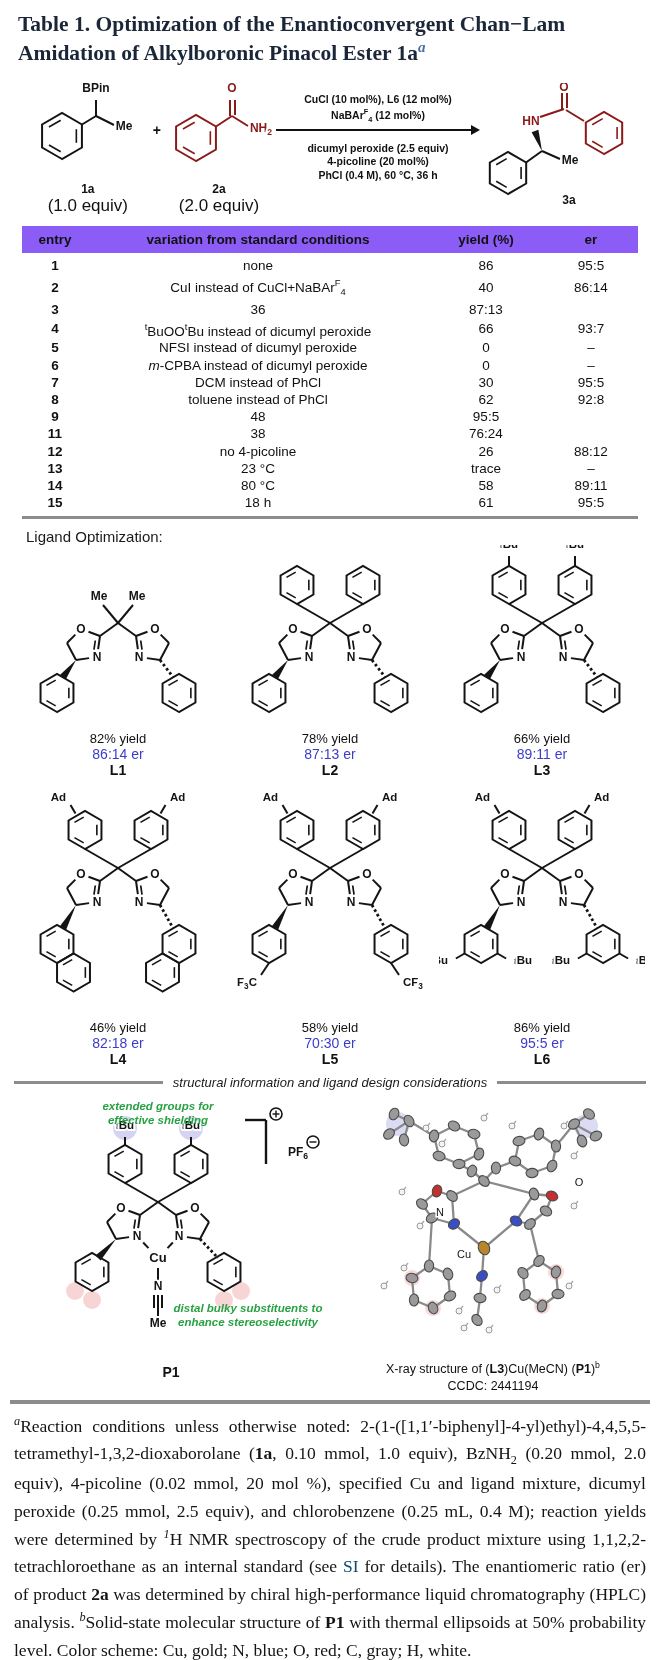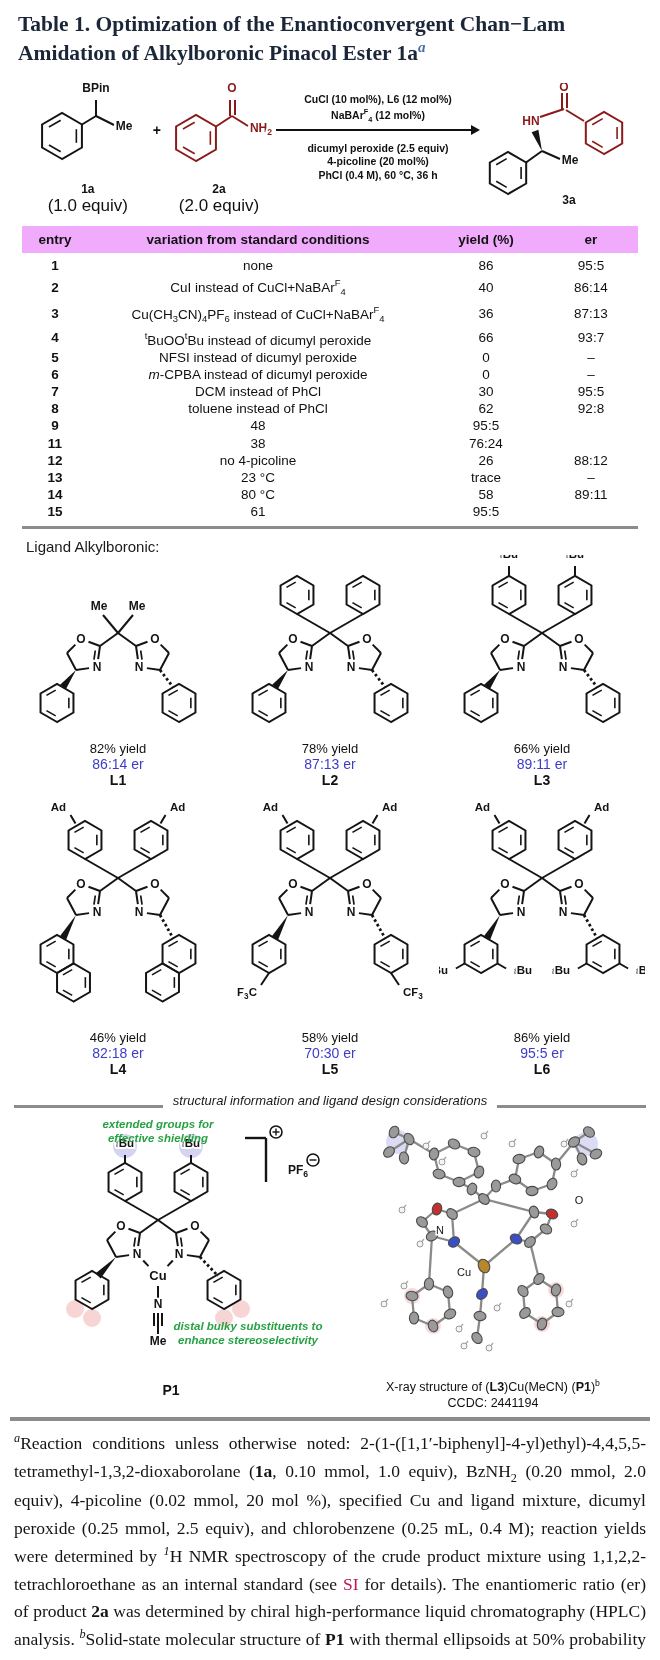--- a/index.html
+++ b/index.html
@@ -13,49 +13,49 @@
   .scheme{display:flex;align-items:center;justify-content:flex-end;padding:2px 2px 0 2px;}
   .mol{display:flex;flex-direction:column;align-items:center;}
   .mlabel{font-size:12px;font-weight:bold;margin-top:-14px;}
   .mequiv{font-size:17px;}
   .plus{font-size:14px;font-weight:bold;margin:0 1px 30px 1px;}
   .cond{width:204px;text-align:center;font-size:10.5px;font-weight:bold;line-height:1.3;margin-bottom:14px;}
   .cond .below{margin-top:2px;}
   
   .dtable{margin:10px 22px 0 22px;}
   .thead,.trow{display:grid;grid-template-columns:66px 340px 116px 94px;align-items:center;}
-  .thead{background:#f0abfc;font-weight:bold;font-size:13.5px;padding:6px 0;}
+  .thead{background:#8b5cf6;font-weight:bold;font-size:13.5px;padding:6px 0;}
   .thead div,.trow div{text-align:center;}
   .tbody{padding:4px 0 5px 0;border-bottom:3px solid #8c8c8c;}
   .trow{font-size:13.5px;line-height:17.2px;}
   .trow div:first-child{font-weight:bold;}
   sub{font-size:70%;}
   sup{font-size:70%;}
   
   .lighead{font-size:15px;margin:9px 0 0 26px;color:#1a1a1a;}
   .ligrid{display:grid;grid-template-columns:repeat(3,1fr);padding:0 12px;}
   .lcard{text-align:center;}
   .lyield{font-size:13px;margin-top:-2px;}
   .ler{font-size:14px;color:#3c3ccb;}
   .lname{font-size:14px;font-weight:bold;}
   
-  .divider{display:flex;align-items:flex-end;margin:16px 14px 4px 14px;}
+  .divider{display:flex;align-items:center;margin:8px 14px 4px 14px;}
   .divider .bar{flex:1;height:3px;background:#8c8c8c;}
   .divider .dtext{font-size:13px;font-style:italic;padding:0 10px;color:#1a1a1a;}
   
   .bottom{display:flex;justify-content:center;align-items:flex-start;padding:2px 4px 0 4px;}
   .p1panel,.xraypanel{text-align:center;}
   .p1label{font-size:14px;font-weight:bold;margin-top:2px;}
   .xcap{font-size:12.5px;line-height:1.3;}
   .bigrule{height:4px;background:#8c8c8c;margin:6px 10px 0 10px;}
   
   .footnote{font-family:"Liberation Serif",serif;font-size:17.5px;line-height:1.57;text-align:justify;
             margin:8px 14px 10px 14px;color:#141414;}
   .footnote sup{font-style:italic;}
-  .footnote .link{color:#be185d;}
+  .footnote .link{color:#0c4a6e;}
   svg text{font-family:"Liberation Sans",sans-serif;}
 </style>
 </head>
 <body>
 
 <div class="page">
 
   <div class="title"><span>Table 1. Optimization of the Enantioconvergent Chan−Lam Amidation of Alkylboronic Pinacol Ester 1a</span><sup>a</sup></div>
 
   <div class="scheme">
@@ -146,21 +146,20 @@
           <div>95:5</div>
         </div>
         <div class="trow">
           <div>2</div>
           <div>CuI instead of CuCl+NaBAr<sup>F</sup><sub>4</sub></div>
           <div>40</div>
           <div>86:14</div>
         </div>
         <div class="trow">
           <div>3</div>
-          <div>Cu(CH<sub>3</sub>CN)<sub>4</sub>PF<sub>6</sub> instead of CuCl+NaBAr<sup>F</sup><sub>4</sub></div>
           <div>36</div>
           <div>87:13</div>
         </div>
         <div class="trow">
           <div>4</div>
           <div><sup>t</sup>BuOO<sup>t</sup>Bu instead of dicumyl peroxide</div>
           <div>66</div>
           <div>93:7</div>
         </div>
         <div class="trow">
@@ -210,27 +209,28 @@
           <div>–</div>
         </div>
         <div class="trow">
           <div>14</div>
           <div>80 °C</div>
           <div>58</div>
           <div>89:11</div>
         </div>
         <div class="trow">
           <div>15</div>
+          <div>18 h</div>
           <div>61</div>
           <div>95:5</div>
         </div>
       </div>
   </div>
 
-  <div class="lighead">Ligand Alkylboronic:</div>
+  <div class="lighead">Ligand Optimization:</div>
   <div class="ligrid" id="ligrid">
       <div class="lcard"><svg width="206" height="184" viewBox="0 0 206 184">
           <line x1="103" y1="78" x2="88" y2="60" stroke="#141414" stroke-width="2"></line>
           <line x1="103" y1="78" x2="118" y2="60" stroke="#141414" stroke-width="2"></line>
           <text x="84" y="55" font-size="12" font-weight="bold" text-anchor="middle" fill="#141414" paint-order="stroke" stroke="#fff" stroke-width="4"><tspan>Me</tspan></text>
           <text x="122" y="55" font-size="12" font-weight="bold" text-anchor="middle" fill="#141414" paint-order="stroke" stroke="#fff" stroke-width="4"><tspan>Me</tspan></text>
           <line x1="103" y1="78" x2="85" y2="91" stroke="#141414" stroke-width="2"></line>
           <line x1="85" y1="91" x2="73.50674493453688" y2="86.76564287061885" stroke="#141414" stroke-width="2"></line>
           <line x1="60.34314575050762" y1="89.65685424949238" x2="52" y2="98" stroke="#141414" stroke-width="2"></line>
           <line x1="52" y1="98" x2="61" y2="115" stroke="#141414" stroke-width="2"></line>

